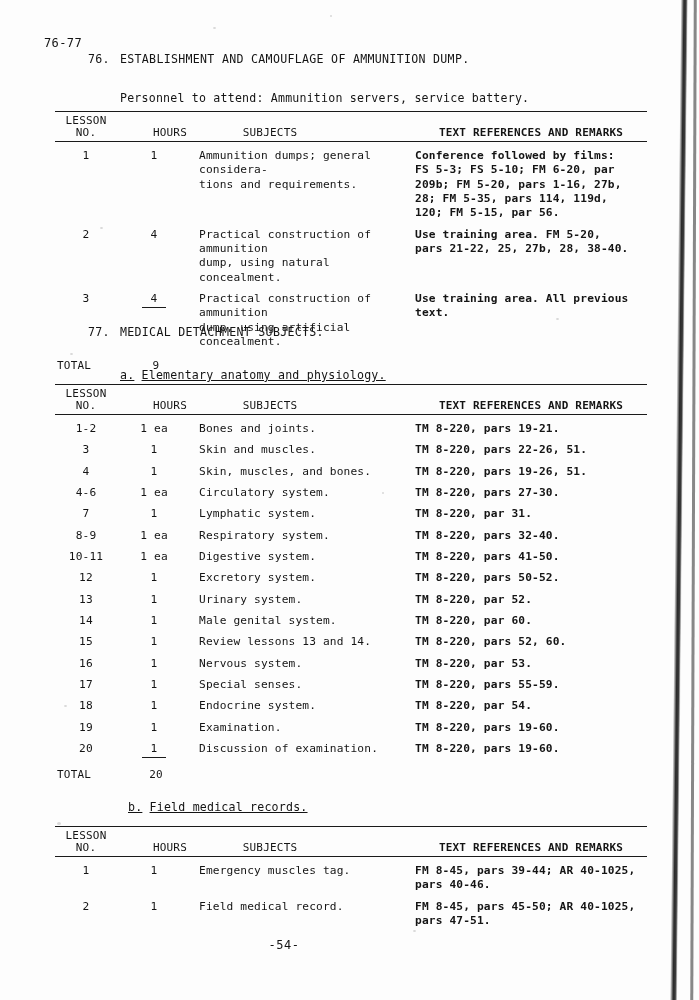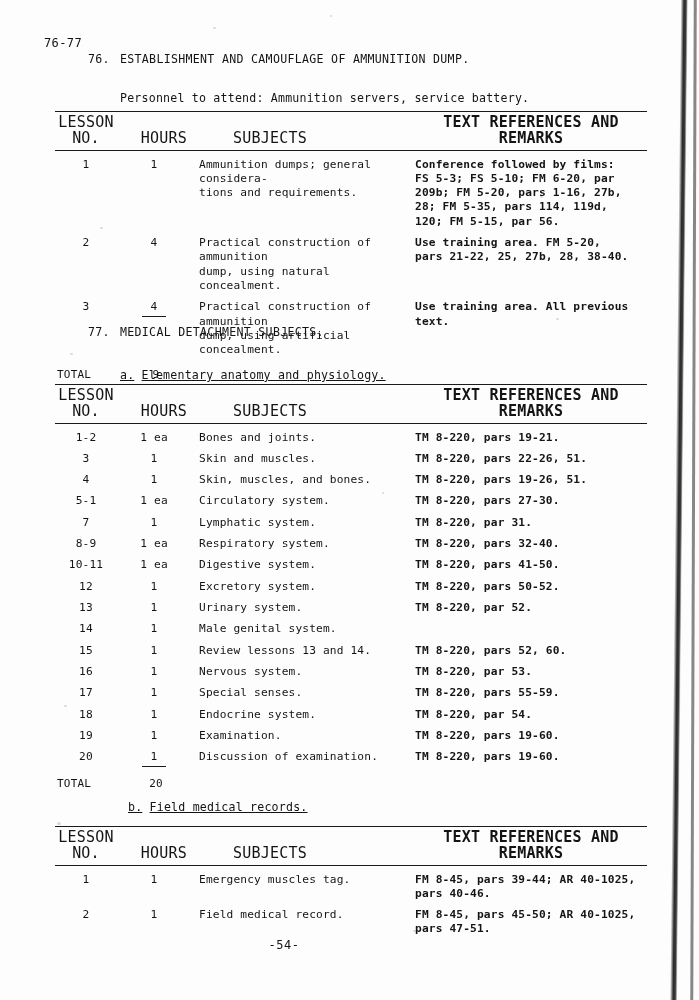--- a/index.html
+++ b/index.html
@@ -78,21 +78,21 @@
   .rule {
     height: 0;
     border-top: 1.7px solid #1a1a1a;
     width: 100%;
   }
   .rule.thin { border-top-width: 1.4px; }
 
   .thead {
     display: flex;
     align-items: flex-end;
-    font-size: 15px;
+    font-size: 11px;
     letter-spacing: .2px;
     padding: 3px 0 3px 0;
     line-height: 1.05;
   }
   .c-lesson { width: 62px; text-align: center; flex: none; }
   .c-hours  { width: 66px; text-align: right;  flex: none; padding-left: 4px; }
   .c-subj   { flex: 1 1 auto; }
   .c-ref    { width: 232px; flex: none; font-weight: bold; }
 
   .thead .c-lesson { text-align: center; }
@@ -242,21 +242,21 @@
           <div class="c-subj">Skin and muscles.</div>
           <div class="c-ref">TM 8-220, pars 22-26, 51.</div>
         </div>
         <div class="trow">
           <div class="c-lesson">4</div>
           <div class="c-hours">1</div>
           <div class="c-subj">Skin, muscles, and bones.</div>
           <div class="c-ref">TM 8-220, pars 19-26, 51.</div>
         </div>
         <div class="trow">
-          <div class="c-lesson">5-1</div>
+          <div class="c-lesson">4-6</div>
           <div class="c-hours">1 ea</div>
           <div class="c-subj">Circulatory system.</div>
           <div class="c-ref">TM 8-220, pars 27-30.</div>
         </div>
         <div class="trow">
           <div class="c-lesson">7</div>
           <div class="c-hours">1</div>
           <div class="c-subj">Lymphatic system.</div>
           <div class="c-ref">TM 8-220, par 31.</div>
         </div>
@@ -281,20 +281,21 @@
         <div class="trow">
           <div class="c-lesson">13</div>
           <div class="c-hours">1</div>
           <div class="c-subj">Urinary system.</div>
           <div class="c-ref">TM 8-220, par 52.</div>
         </div>
         <div class="trow">
           <div class="c-lesson">14</div>
           <div class="c-hours">1</div>
           <div class="c-subj">Male genital system.</div>
+          <div class="c-ref">TM 8-220, par 60.</div>
         </div>
         <div class="trow">
           <div class="c-lesson">15</div>
           <div class="c-hours">1</div>
           <div class="c-subj">Review lessons 13 and 14.</div>
           <div class="c-ref">TM 8-220, pars 52, 60.</div>
         </div>
         <div class="trow">
           <div class="c-lesson">16</div>
           <div class="c-hours">1</div>

